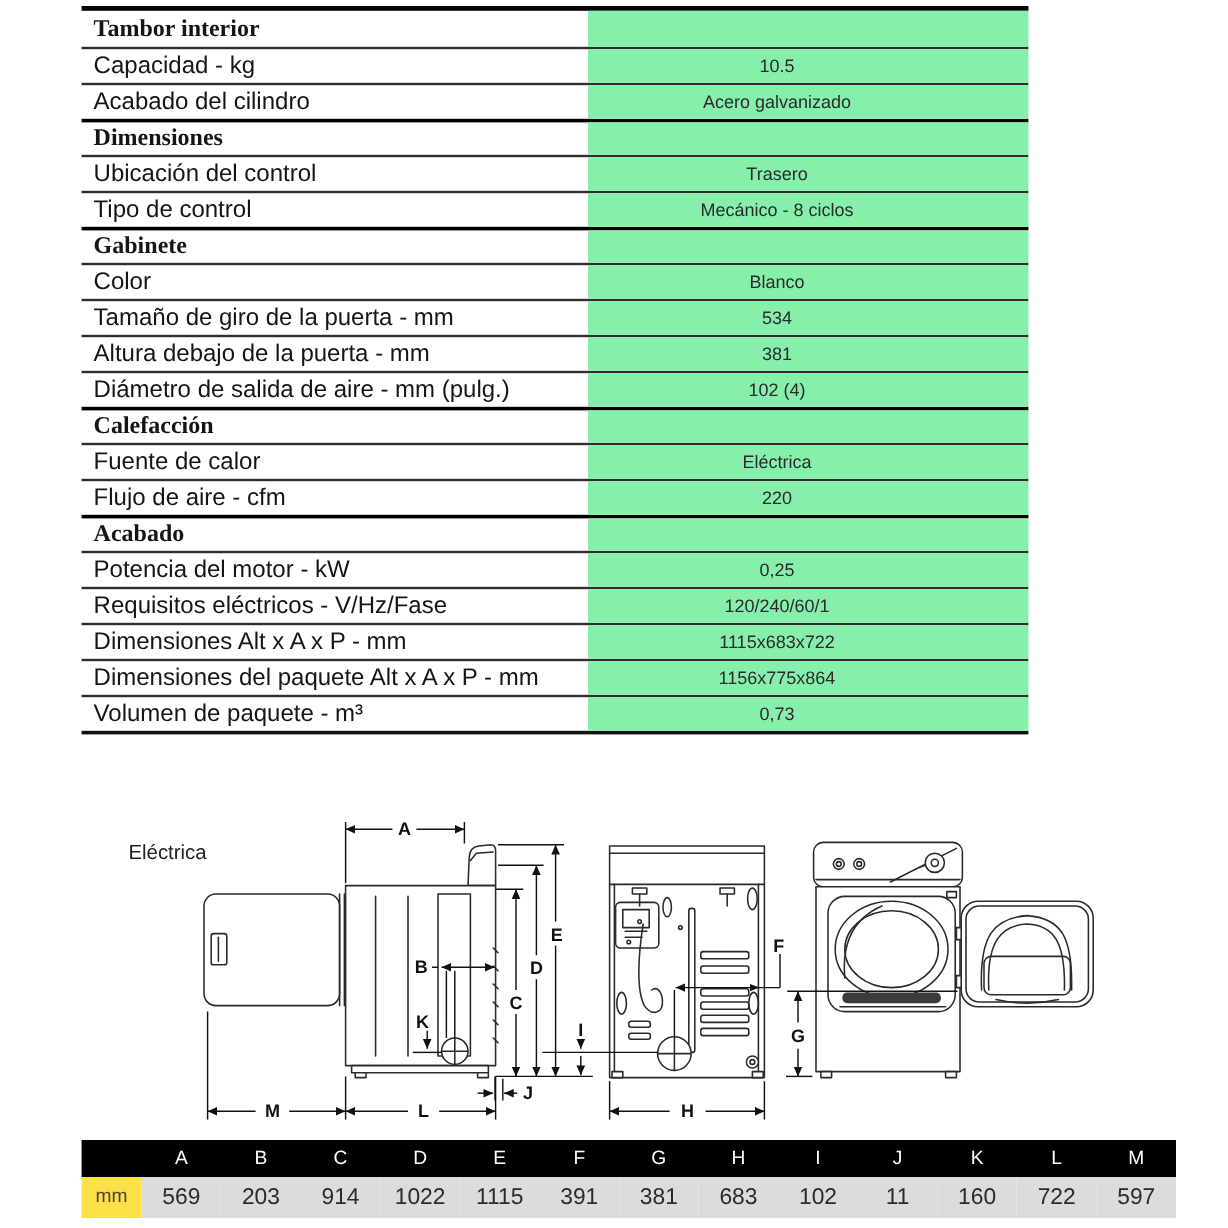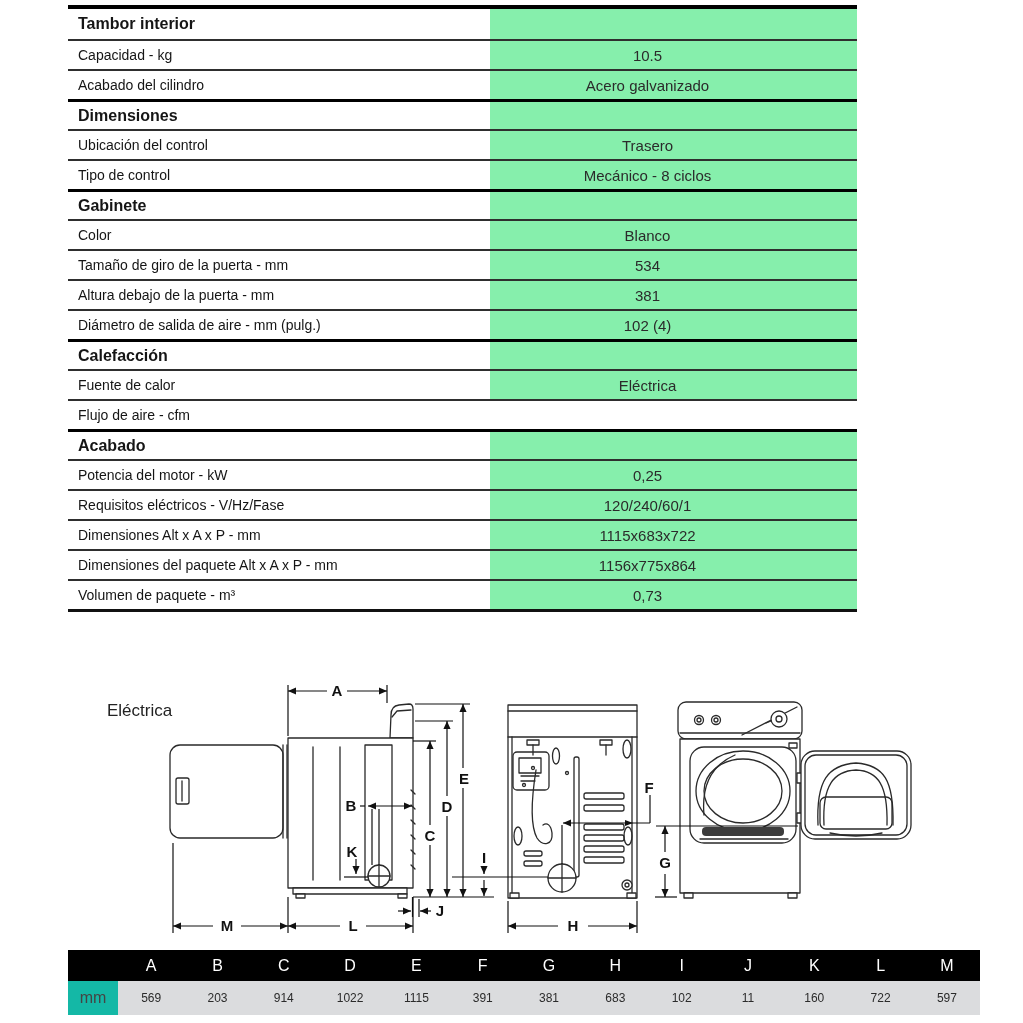--- a/index.html
+++ b/index.html
@@ -11,23 +11,23 @@
   
   .spec{
     position:absolute;left:68px;top:5px;width:789px;
     border-top:4px solid #000;border-bottom:3px solid #111;
   }
   .trow{display:flex;height:30px;box-sizing:border-box;border-top:2px solid #2e2e2e;}
   .trow.section{border-top:3px solid #000;}
   .trow:first-child{border-top:none;}
   .cl{
     width:422px;box-sizing:border-box;display:flex;align-items:center;
-    padding-left:10px;font-size:14px;color:#151515;white-space:nowrap;
+    padding-left:10px;font-size:20px;color:#151515;white-space:nowrap;
   }
-  .section .cl{font-weight:700;font-size:16px;}
+  .section .cl{font-weight:700;font-size:20px;font-family:Liberation Serif, serif;}
   .cv{
     width:367px;box-sizing:border-box;background:#86efac;display:flex;
     align-items:center;justify-content:center;padding-right:52px;
     font-size:15px;color:#2b2b2b;white-space:nowrap;
   }
 
   
   .diagram-caption{position:absolute;left:107px;top:701px;font-size:17px;color:#222;}
   svg.diagram{position:absolute;left:0;top:675px;}
   .ln{stroke:#2a2a2a;stroke-width:1.3;fill:none;stroke-linecap:round;stroke-linejoin:round;}
@@ -36,24 +36,24 @@
   .dim-label{font-family:"Liberation Sans",sans-serif;font-size:15px;font-weight:700;fill:#111;text-anchor:middle;}
   .dark{fill:#3c3c3c;stroke:none;}
 
   
   .dims{position:absolute;left:68px;top:950px;width:912px;}
   .dims-header{display:flex;height:31px;background:#000;}
   .dims-corner{width:50px;}
   .dims-col{flex:1;display:flex;align-items:center;justify-content:center;
     color:#fff;font-size:16px;}
   .dims-values{display:flex;height:34px;}
-  .dims-unit{width:50px;background:#14b8a6;display:flex;align-items:center;
+  .dims-unit{width:50px;background:#fde047;display:flex;align-items:center;
     justify-content:center;font-size:16px;color:#444;}
   .dims-val{flex:1;background:#dbdcde;display:flex;align-items:center;
-    justify-content:center;font-size:12px;color:#2b2b2b;}
+    justify-content:center;font-size:19px;color:#2b2b2b;}
 </style>
 </head>
 <body>
 
 <div class="spec">
 
   <div class="trow section">
     <div class="cl">Tambor interior</div>
     <div class="cv"></div>
   </div>
@@ -103,20 +103,21 @@
   <div class="trow section">
     <div class="cl">Calefacción</div>
     <div class="cv"></div>
   </div>
   <div class="trow">
     <div class="cl">Fuente de calor</div>
     <div class="cv">Eléctrica</div>
   </div>
   <div class="trow">
     <div class="cl">Flujo de aire - cfm</div>
+    <div class="cv">220</div>
   </div>
 
   <div class="trow section">
     <div class="cl">Acabado</div>
     <div class="cv"></div>
   </div>
   <div class="trow">
     <div class="cl">Potencia del motor - kW</div>
     <div class="cv">0,25</div>
   </div>

